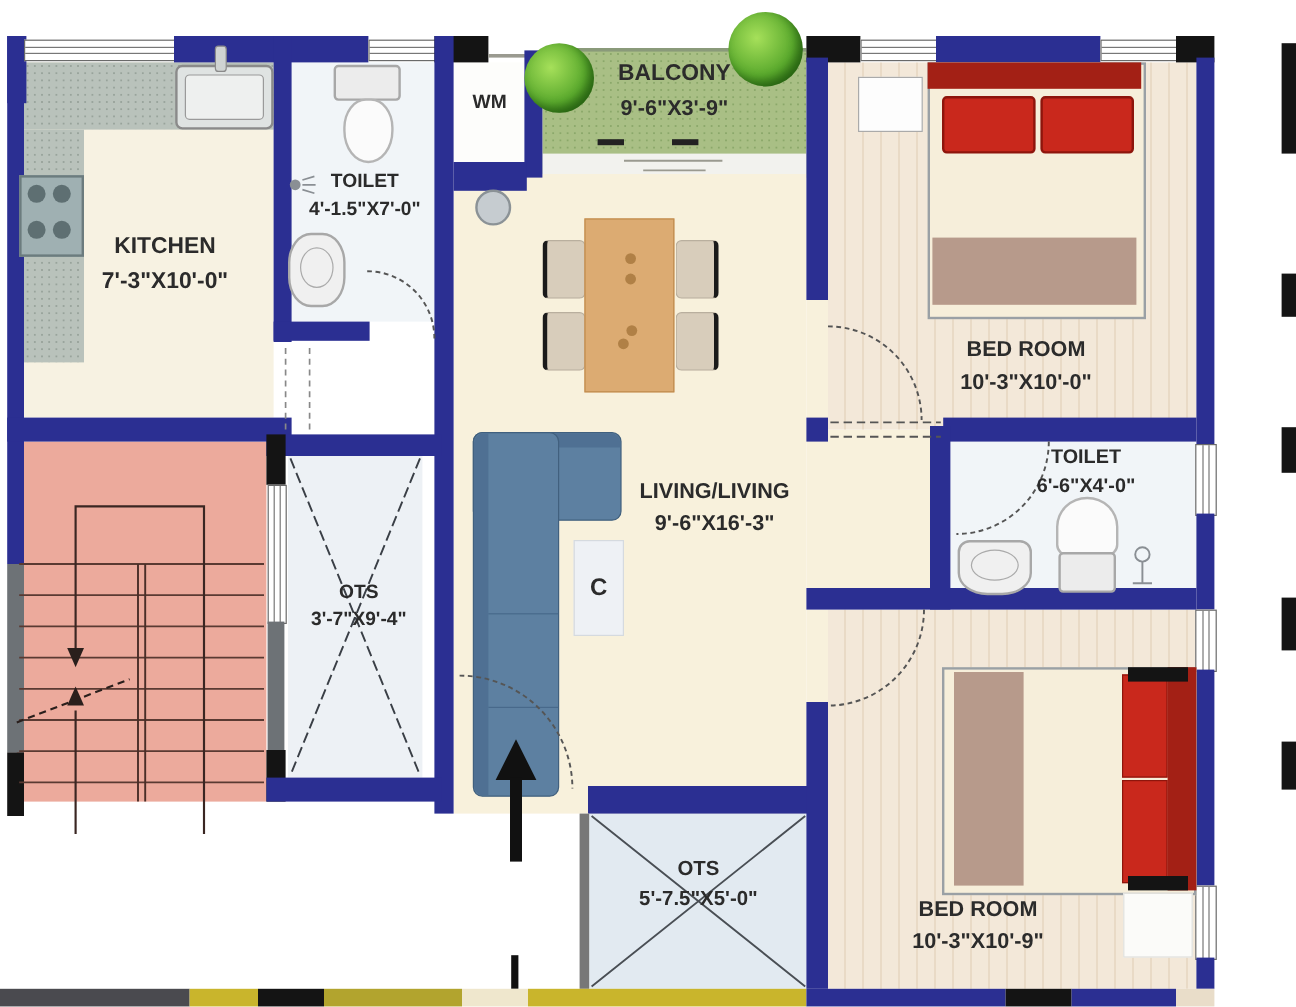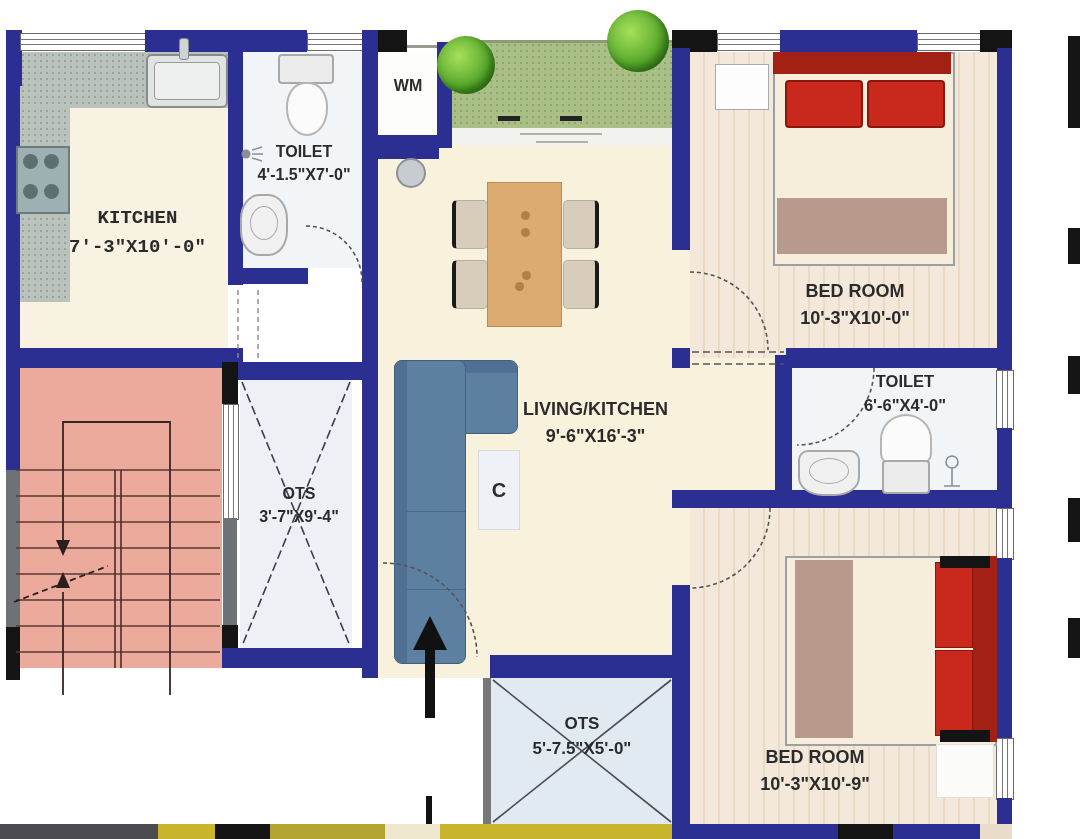--- a/index.html
+++ b/index.html
@@ -225,41 +225,45 @@
     <g>
       <circle cx="246" cy="154" r="4.5" fill="#8a8f94"></circle>
       <path d="M 252 150 L 262 147 M 252 154 L 263 154 M 252 158 L 262 161" stroke="#8a8f94" stroke-width="1.4"></path>
     </g>
     <g>
       <circle cx="952" cy="462" r="6" fill="none" stroke="#8a8f94" stroke-width="1.6"></circle>
       <path d="M 952 468 V 486 M 944 486 H 960" stroke="#8a8f94" stroke-width="1.6"></path>
     </g>
   </svg>
 
+  <div class="lbl" style="left:462px;top:48px;width:200px;font-size:19px;">
+    <span class="nm">BALCONY</span>
+    <span class="dm" style="font-size:18px;">9'-6"X3'-9"</span>
+  </div>
   <div class="lbl" style="left:380px;top:74px;width:56px;font-size:16px;">
     <span class="nm">WM</span>
   </div>
   <div class="lbl" style="left:236px;top:140px;width:136px;font-size:16px;line-height:1.45;">
     <span class="nm">TOILET</span>
     <span class="dm">4'-1.5"X7'-0"</span>
   </div>
-  <div class="lbl" style="left:45px;top:204px;width:185px;font-size:19px;font-family:Liberation Mono, monospace;">
+  <div class="lbl" style="left:45px;top:192px;width:185px;font-size:19px;">
     <span class="nm">KITCHEN</span>
     <span class="dm">7'-3"X10'-0"</span>
   </div>
   <div class="lbl" style="left:730px;top:278px;width:250px;font-size:18px;">
     <span class="nm">BED ROOM</span>
     <span class="dm">10'-3"X10'-0"</span>
   </div>
   <div class="lbl" style="left:825px;top:370px;width:160px;font-size:16.5px;line-height:1.45;">
     <span class="nm">TOILET</span>
     <span class="dm">6'-6"X4'-0"</span>
   </div>
   <div class="lbl" style="left:488px;top:396px;width:215px;font-size:18px;">
-    <span class="nm">LIVING/KITCHEN</span>
+    <span class="nm">LIVING/LIVING</span>
     <span class="dm">9'-6"X16'-3"</span>
   </div>
   <div class="lbl" style="left:240px;top:482px;width:118px;font-size:16px;line-height:1.45;">
     <span class="nm">OTS</span>
     <span class="dm">3'-7"X9'-4"</span>
   </div>
   <div class="lbl" style="left:498px;top:712px;width:168px;font-size:17px;line-height:1.45;">
     <span class="nm">OTS</span>
     <span class="dm">5'-7.5"X5'-0"</span>
   </div>

